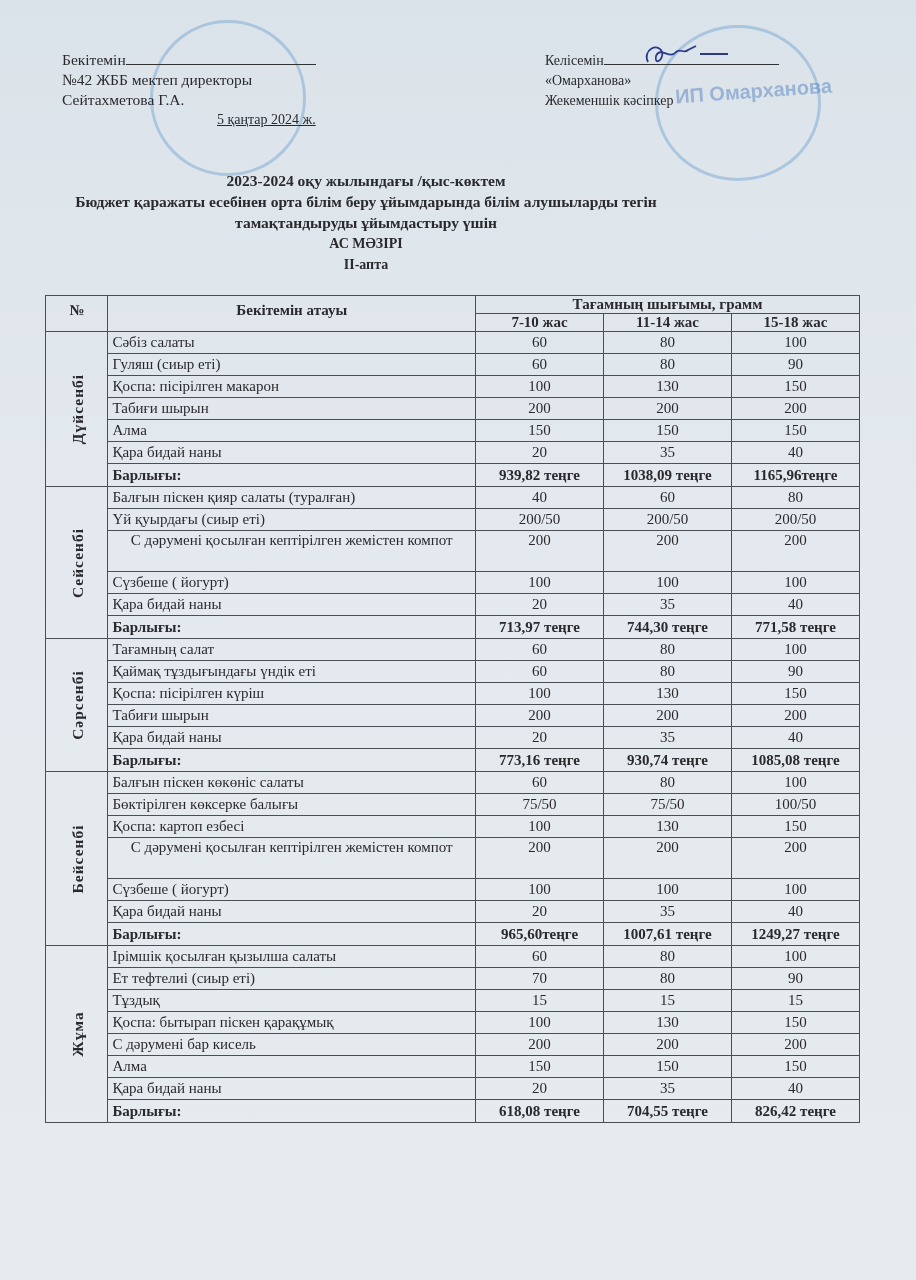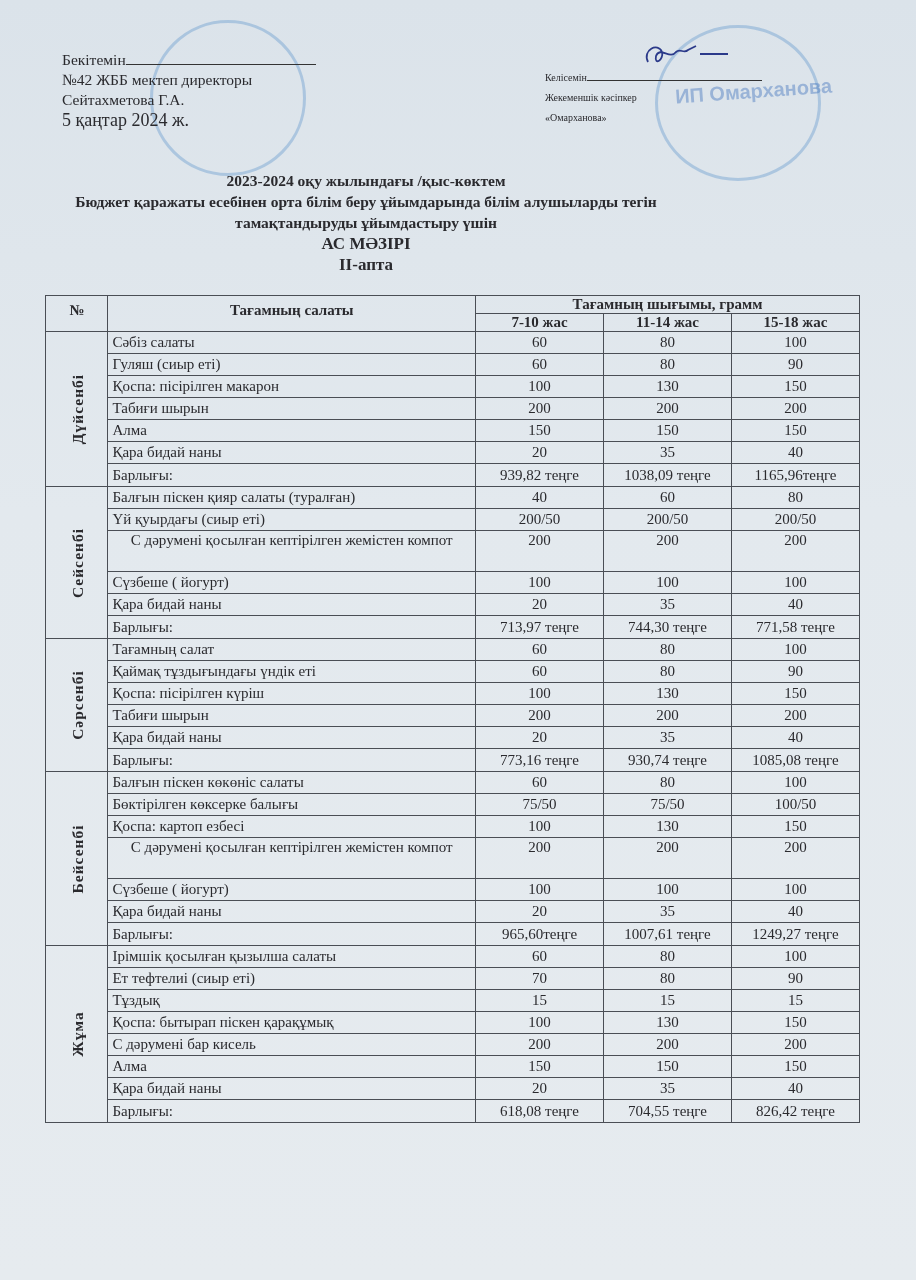--- a/index.html
+++ b/index.html
@@ -8,56 +8,56 @@
     background: #dfe6ec;
     font-family: "Liberation Serif", serif;
     color: #2a2a2e;
     position: relative;
   }
   .page {
     position: absolute; left: 0; top: 0; width: 916px; height: 1280px;
     background: linear-gradient(180deg, #dbe3ea 0%, #e3e9ee 40%, #e6ebef 100%);
   }
   .approve { position: absolute; left: 62px; top: 50px; font-size: 15.5px; line-height: 20px; }
-  .agree { position: absolute; left: 545px; top: 66px; font-size: 10px; line-height: 20px; }
+  .agree { position: absolute; left: 545px; top: 50px; font-size: 14px; line-height: 20px; }
   .sigline { display: inline-block; width: 190px; border-bottom: 1px solid #333; height: 14px; vertical-align: baseline; }
   .sigline.right { width: 175px; }
-  .date { font-size: 18px; }
+  .date { text-decoration: underline; font-size: 14px; text-align: right; }
   .stamp {
     position: absolute; border: 3px solid rgba(80,140,200,0.35); border-radius: 50%;
   }
   .stamp-left { left: 150px; top: 20px; width: 150px; height: 150px; }
   .stamp-right { left: 655px; top: 25px; width: 160px; height: 150px; }
   .stamp-text {
     position: absolute; left: 675px; top: 80px; font-family: "Liberation Sans", sans-serif;
     font-size: 20px; font-weight: bold; color: rgba(70,120,190,0.45); transform: rotate(-4deg);
   }
   .signature {
     position: absolute; left: 640px; top: 40px; width: 90px; height: 30px;
   }
   .titles { position: absolute; left: 0; top: 170px; width: 732px; text-align: center; font-weight: bold; font-size: 15.5px; line-height: 21px; }
-  .titles .big { font-size: 17px; }
+  .titles .big { font-size: 14px; }
   table.menu {
     position: absolute; left: 45px; top: 295px; width: 815px;
     border-collapse: collapse; font-size: 15px;
   }
   table.menu td, table.menu th { border: 1px solid #4a4e55; padding: 0 4px; }
   th { font-weight: bold; font-size: 15px; }
   .num-col { width: 52px; text-align: center; vertical-align: top; padding-top: 6px !important; }
   .name-col { width: 350px; }
   .val { text-align: center; width: 116px; }
   .day-cell { width: 52px; position: relative; }
   .day-label {
     position: absolute; left: 50%; top: 50%;
     transform: translate(-50%, -50%) rotate(-90deg);
     white-space: nowrap; font-weight: bold; font-size: 15.5px; letter-spacing: 1px;
   }
   tr.item td { height: 21px; line-height: 19px; }
   tr.item.tall td { height: 40px; vertical-align: top; text-align: center; }
-  tr.total td { font-weight: normal; height: 22px; }
+  tr.total td { font-weight: bold; height: 22px; }
 </style>
 </head>
 <body>
 
 <div class="page">
   <div class="stamp stamp-left"></div>
   <div class="stamp stamp-right"></div>
   <div class="stamp-text">ИП Омарханова</div>
   <svg class="signature" viewBox="0 0 90 30">
     <path d="M8 22 C 2 10, 18 2, 22 12 C 24 20, 14 26, 16 16 C 20 6, 30 20, 36 12 C 40 8, 44 14, 48 10 L 56 6 M60 14 L 88 14" stroke="#2b3a8a" stroke-width="1.8" fill="none"></path>
@@ -65,37 +65,37 @@
 
   <div class="approve">
     <div><span>Бекітемін</span><span class="sigline"></span></div>
     <div>№42 ЖББ мектеп директоры</div>
     <div>Сейтахметова Г.А.</div>
     <div class="date">5  қаңтар  2024 ж.</div>
   </div>
 
   <div class="agree">
     <div><span>Келісемін</span><span class="sigline right"></span></div>
+    <div>«Омарханова»</div>
     <div>Жекеменшік кәсіпкер</div>
-    <div>«Омарханова»</div>
   </div>
 
   <div class="titles">
     <div>2023-2024 оқу жылындағы   /қыс-көктем</div>
     <div>Бюджет қаражаты есебінен орта білім беру ұйымдарында білім алушыларды тегін</div>
     <div>тамақтандыруды ұйымдастыру үшін</div>
     <div class="big">АС МӘЗІРІ</div>
     <div class="big">ІІ-апта</div>
   </div>
 
   <table class="menu">
     <thead>
       <tr class="h1">
         <th class="num-col" rowspan="2">№</th>
-        <th class="name-col" rowspan="2" style="vertical-align:top;padding-top:6px;">Тағамның салаты</th>
+        <th class="name-col" rowspan="2" style="vertical-align:top;padding-top:6px;">Бекітемін атауы</th>
         <th colspan="3">Тағамның шығымы, грамм</th>
       </tr>
       <tr class="h1">
         <th class="val">7-10 жас</th>
         <th class="val">11-14 жас</th>
         <th class="val">15-18 жас</th>
       </tr>
     </thead>
     <tbody id="menu-body">
         <tr class="item">

